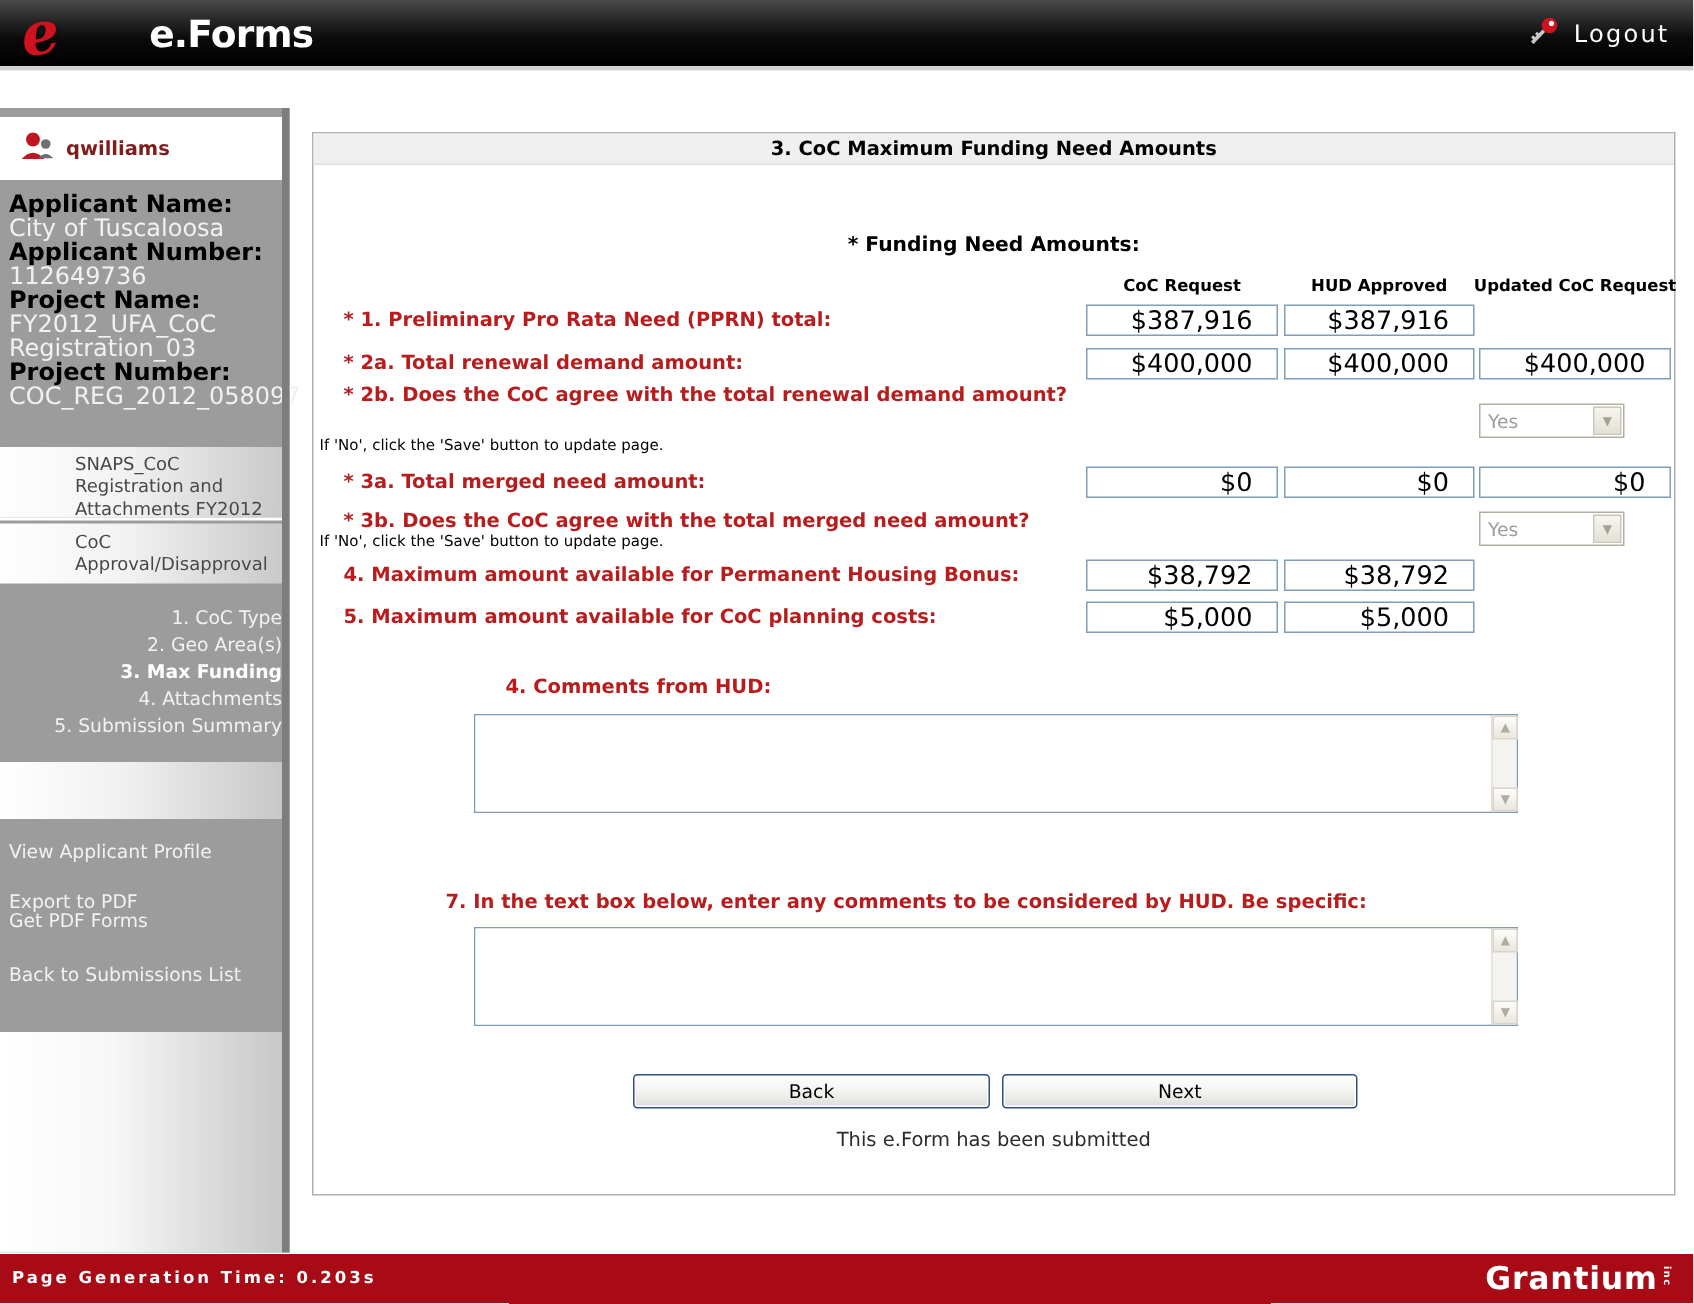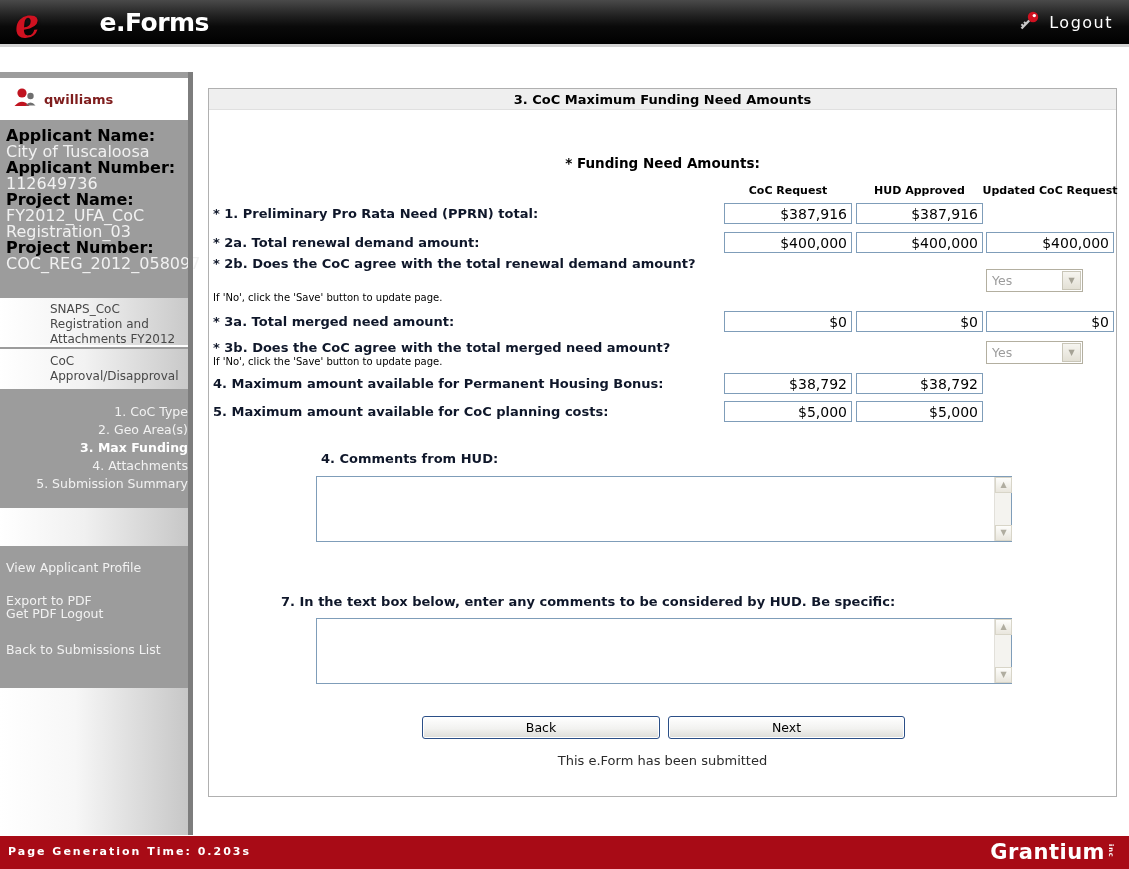--- a/index.html
+++ b/index.html
@@ -43,24 +43,24 @@
 
   
   .panel { position:absolute; left:208px; top:88px; width:909px; height:709px;
     background:#fff; border:1px solid #b0b0b0; }
   .panel-title { position:absolute; left:0; top:0; width:100%; height:21px; background:#efefef;
     border-bottom:1px solid #e0e0e0; text-align:center; font-size:13px; font-weight:bold;
     color:#000; line-height:21px; }
   .funding-heading { position:absolute; left:0; top:66px; width:100%; text-align:center;
     font-size:13.5px; font-weight:bold; color:#000; }
   .col-header { position:absolute; top:95px; font-size:11px; font-weight:bold; color:#000; text-align:center; }
-  .row-label { position:absolute; font-size:13px; font-weight:bold; color:#0f172a; line-height:15px; }
+  .row-label { position:absolute; font-size:13px; font-weight:bold; color:#b91c1c; line-height:15px;margin-left:16px; }
   .helper { position:absolute; font-size:10px; color:#000; }
   .amt { position:absolute; height:21px; border:1px solid #7f9db9; background:#fff;
-    font-family:"DejaVu Sans", sans-serif; font-size:14px; color:#000; text-align:right; padding-right:4px; }
+    font-family:"DejaVu Sans", sans-serif; font-size:17px; color:#000; text-align:right; padding-right:16px; }
   .sel { position:absolute; width:97px; height:23px; border:1px solid #b3afa0; background:#fff;
     display:flex; align-items:center; cursor:default; }
   .sel-val { flex:1; font-size:12.5px; color:#9c9c9c; padding-left:5px; }
   .sel-btn { width:19px; height:19px; margin-right:1px; background:linear-gradient(180deg,#f6f5f0,#e3e0d5);
     border:1px solid #c9c6b8; color:#a5a295; font-size:8px; display:flex; align-items:center; justify-content:center; }
   .ta-wrap { position:absolute; border:1px solid #7f9db9; background:#fff; }
   .ta { position:absolute; left:0; top:0; width:676px; height:64px; border:none; resize:none;
     outline:none; font-family:"DejaVu Sans", sans-serif; font-size:12px; }
   .sb { position:absolute; right:0; top:0; width:17px; height:100%; background:#f4f3ef; border-left:1px solid #e2e0da; }
   .sb-btn { position:absolute; left:0; width:17px; height:16px; background:linear-gradient(180deg,#fdfdfb,#e9e6dd);
@@ -137,21 +137,21 @@
       <div class="nav-item">2. Geo Area(s)</div>
       <div class="nav-item active">3. Max Funding</div>
       <div class="nav-item">4. Attachments</div>
       <div class="nav-item">5. Submission Summary</div>
     </div>
 
     <div class="grad-bar"></div>
 
     <div class="side-link" style="top:488px">View Applicant Profile</div>
     <div class="side-link" style="top:521px">Export to PDF</div>
-    <div class="side-link" style="top:534px">Get PDF Logout</div>
+    <div class="side-link" style="top:534px">Get PDF Forms</div>
     <div class="side-link" style="top:570px">Back to Submissions List</div>
 
     <div class="grad-block"></div>
   </div>
 
   <div class="panel">
     <div class="panel-title">3. CoC Maximum Funding Need Amounts</div>
     <div class="funding-heading">* Funding Need Amounts:</div>
 
     <div class="col-header" style="left:515px;width:128px">CoC Request</div>

